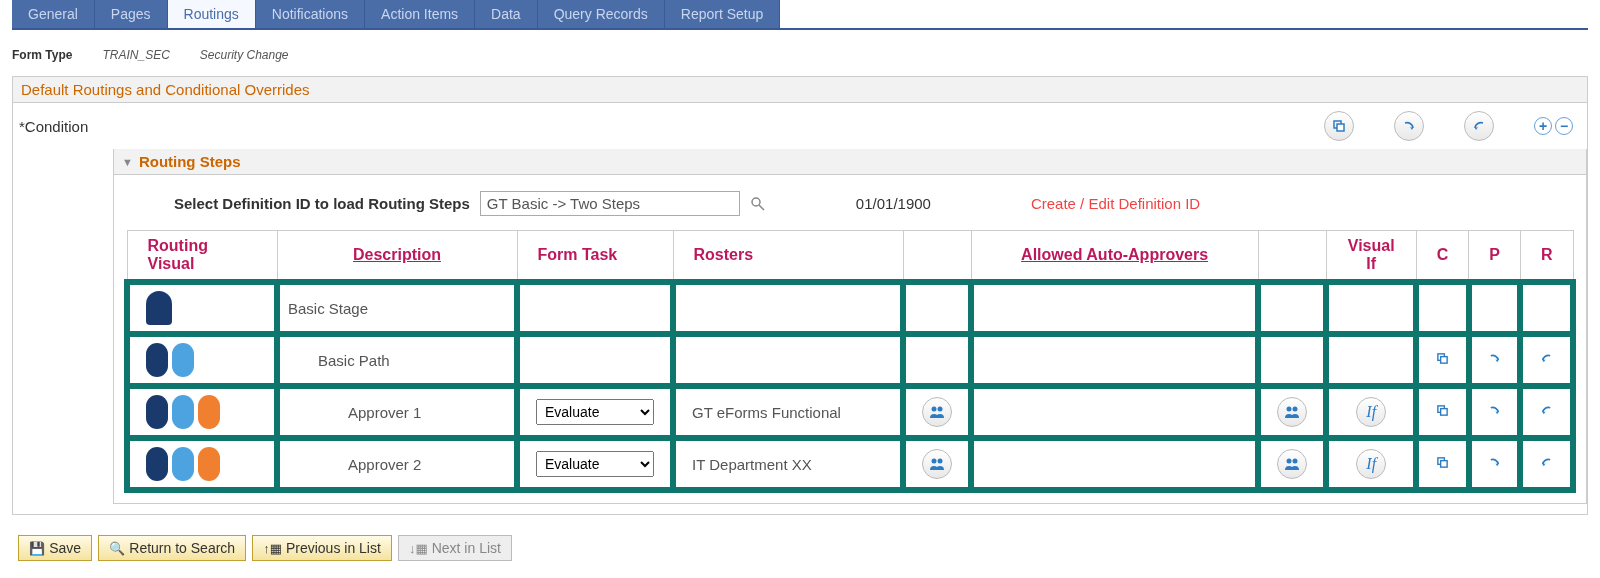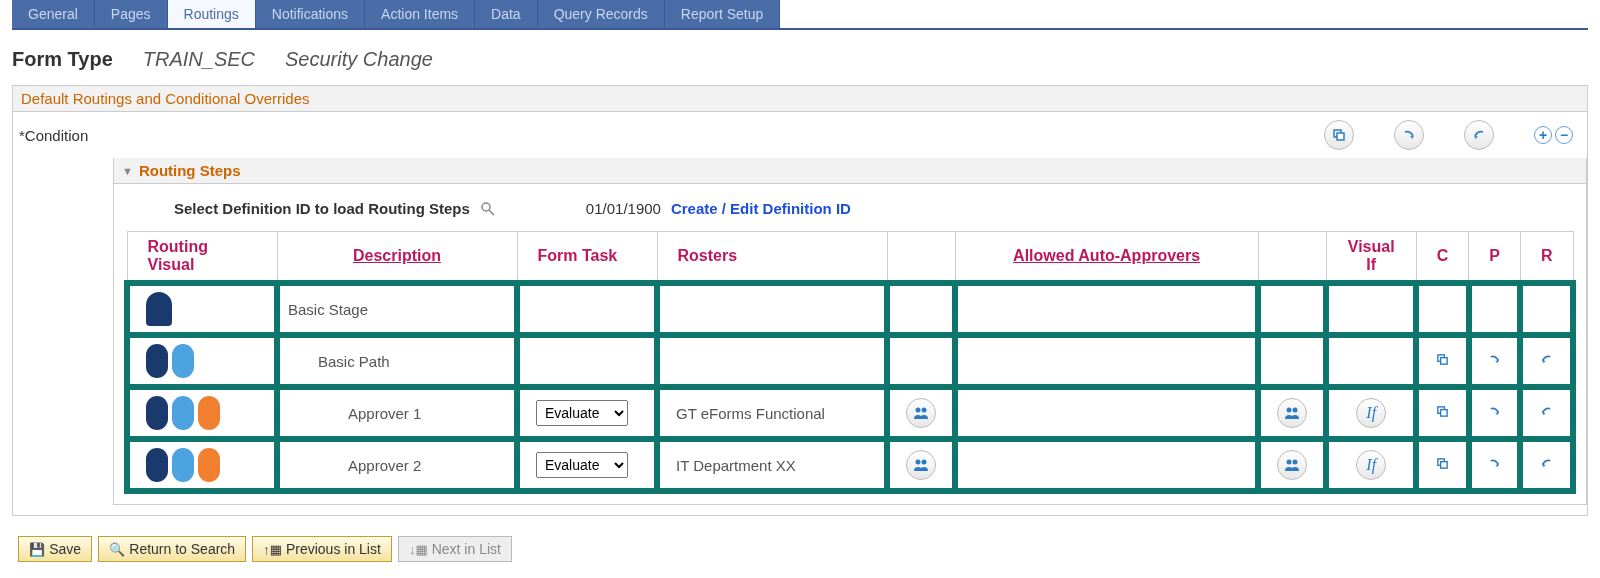--- a/index.html
+++ b/index.html
@@ -4,21 +4,21 @@
   <style>
     * { box-sizing: border-box; margin: 0; padding: 0; }
     body { font-family: Arial, Helvetica, sans-serif; font-size: 14px; color: #333; background: #fff; width: 1600px; }
     
     
     .tabs { display: flex; border-bottom: 2px solid #3b5998; margin: 0 12px; }
     .tab { padding: 6px 16px; background: #4a6da7; color: #c8d6ef; cursor: pointer; border-right: 1px solid #3b5998; }
     .tab.active { background: #f5f8fe; color: #4a6da7; font-weight: 500; }
     
     
-    .form-type-row { display: flex; align-items: center; gap: 30px; padding: 18px 28px 14px 12px; font-size: 20px; }
+    .form-type-row { display: flex; align-items: center; gap: 30px; padding: 18px 28px 14px 12px; font-size: 12px; }
     .form-type-row .label { font-weight: bold; }
     .form-type-row .value { color: #555; font-style: italic; }
     
     
     .main-box { border: 1px solid #ccc; margin: 0 12px 20px 12px; }
     .section-header { background: #f2f2f2; border-bottom: 1px solid #ccc; padding: 4px 8px; color: #cc6600; font-weight: normal; font-size: 15px; }
     .condition-row { display: flex; align-items: center; padding: 8px 6px 8px 6px; gap: 6px; }
     .condition-row .clabel { font-weight: normal; color: #333; font-size: 15px; }
     .condition-row .clabel::before { content: "*"; color: #333; }
     .condition-input { background: #eee; border: 1px solid #ccc; padding: 3px 6px; width: 300px; font-size: 15px; color: #555; }
@@ -28,21 +28,21 @@
     
     .nested-box { margin: 0 0 10px 100px; border: 1px solid #ccc; border-top: none; }
     .nested-header { background: #f2f2f2; border-bottom: 1px solid #ccc; padding: 4px 8px; display: flex; align-items: center; gap: 6px; }
     .nested-header .twisty { color: #888; font-size: 11px; }
     .nested-header .title { color: #cc6600; font-weight: bold; font-size: 15px; }
     
     .def-row { display: flex; align-items: center; gap: 10px; padding: 16px 10px 6px 60px; }
     .def-row .dlabel { font-weight: bold; font-size: 15px; }
     .def-input { border: 1px solid #aaa; padding: 3px 6px; width: 260px; font-size: 15px; color: #555; }
     .def-row .date { margin-left: 80px; color: #333; font-size: 15px; }
-    .def-row .link { color: #1d4ed8; font-size: 15px; cursor: pointer; font-weight: bold; }
+    .def-row .link { margin-left: 90px; color: #ef4444; font-size: 15px; cursor: pointer; }
     
     .reload-row { padding: 6px 10px 6px 400px; }
     .reload-row .link { color: #2c5aa0; font-size: 15px; cursor: pointer; }
     .reload-row .cb-wrap { float: right; margin-right: 200px; font-size: 15px; font-weight: bold; }
     
     
     table.grid { border-collapse: collapse; width: calc(100% - 20px); margin: 8px 10px 10px 10px; }
     table.grid th { background: #fff; border: 1px solid #ccc; padding: 6px 20px; color: #be185d; font-weight: bold; text-align: left; font-size: 16px; }
     table.grid th.c { text-align: center; }
     table.grid th.r { text-align: center; text-decoration: underline; }
@@ -50,21 +50,21 @@
     table.grid td.c { text-align: center; }
     
     
     .caps { display: flex; gap: 4px; }
     .cap { width: 22px; height: 34px; border-radius: 11px; }
     .cap.stage { width: 26px; height: 34px; border-radius: 13px 13px 4px 4px; }
     .navy { background: #1a3a6e; }
     .lblue { background: #4da3e0; }
     .orange { background: #f08030; }
     
-    select.task { padding: 3px 4px; font-size: 14px; width: 92px; }
+    select.task { padding: 3px 4px; font-size: 14px; width: 118px; }
     
     
     .cbtn { width: 30px; height: 30px; border-radius: 15px; background: linear-gradient(#fff,#e8e8e8); border: 1px solid #bbb; display: inline-flex; align-items: center; justify-content: center; cursor: pointer; font-size: 14px; color: #2c7cc4; font-weight: normal; }
     .cbtn.if { font-style: italic; font-family: Georgia, serif; font-size: 16px; }
     
     
     .glyph { color: #2c7cc4; font-size: 16px; cursor: pointer; }
     
     
     .bottom-bar { display: flex; gap: 6px; padding: 0 18px 20px 18px; }
@@ -130,20 +130,21 @@
   </div>
 
   <div class="nested-box">
     <div class="nested-header">
       <span class="twisty">▼</span>
       <span class="title">Routing Steps</span>
     </div>
 
     <div class="def-row">
       <span class="dlabel">Select Definition ID to load Routing Steps</span>
+      <input class="def-input" value="GT Basic -&gt; Two Steps" style="">
       <svg class="lookup" viewBox="0 0 16 16">
           <circle cx="6" cy="6" r="4" fill="none" stroke="#888" stroke-width="1.5"></circle>
           <line x1="9" y1="9" x2="14" y2="14" stroke="#888" stroke-width="1.5"></line>
         </svg>
       <span class="date">01/01/1900</span>
       <span class="link">Create / Edit Definition ID</span>
     </div>
 
 
     <table class="grid">

